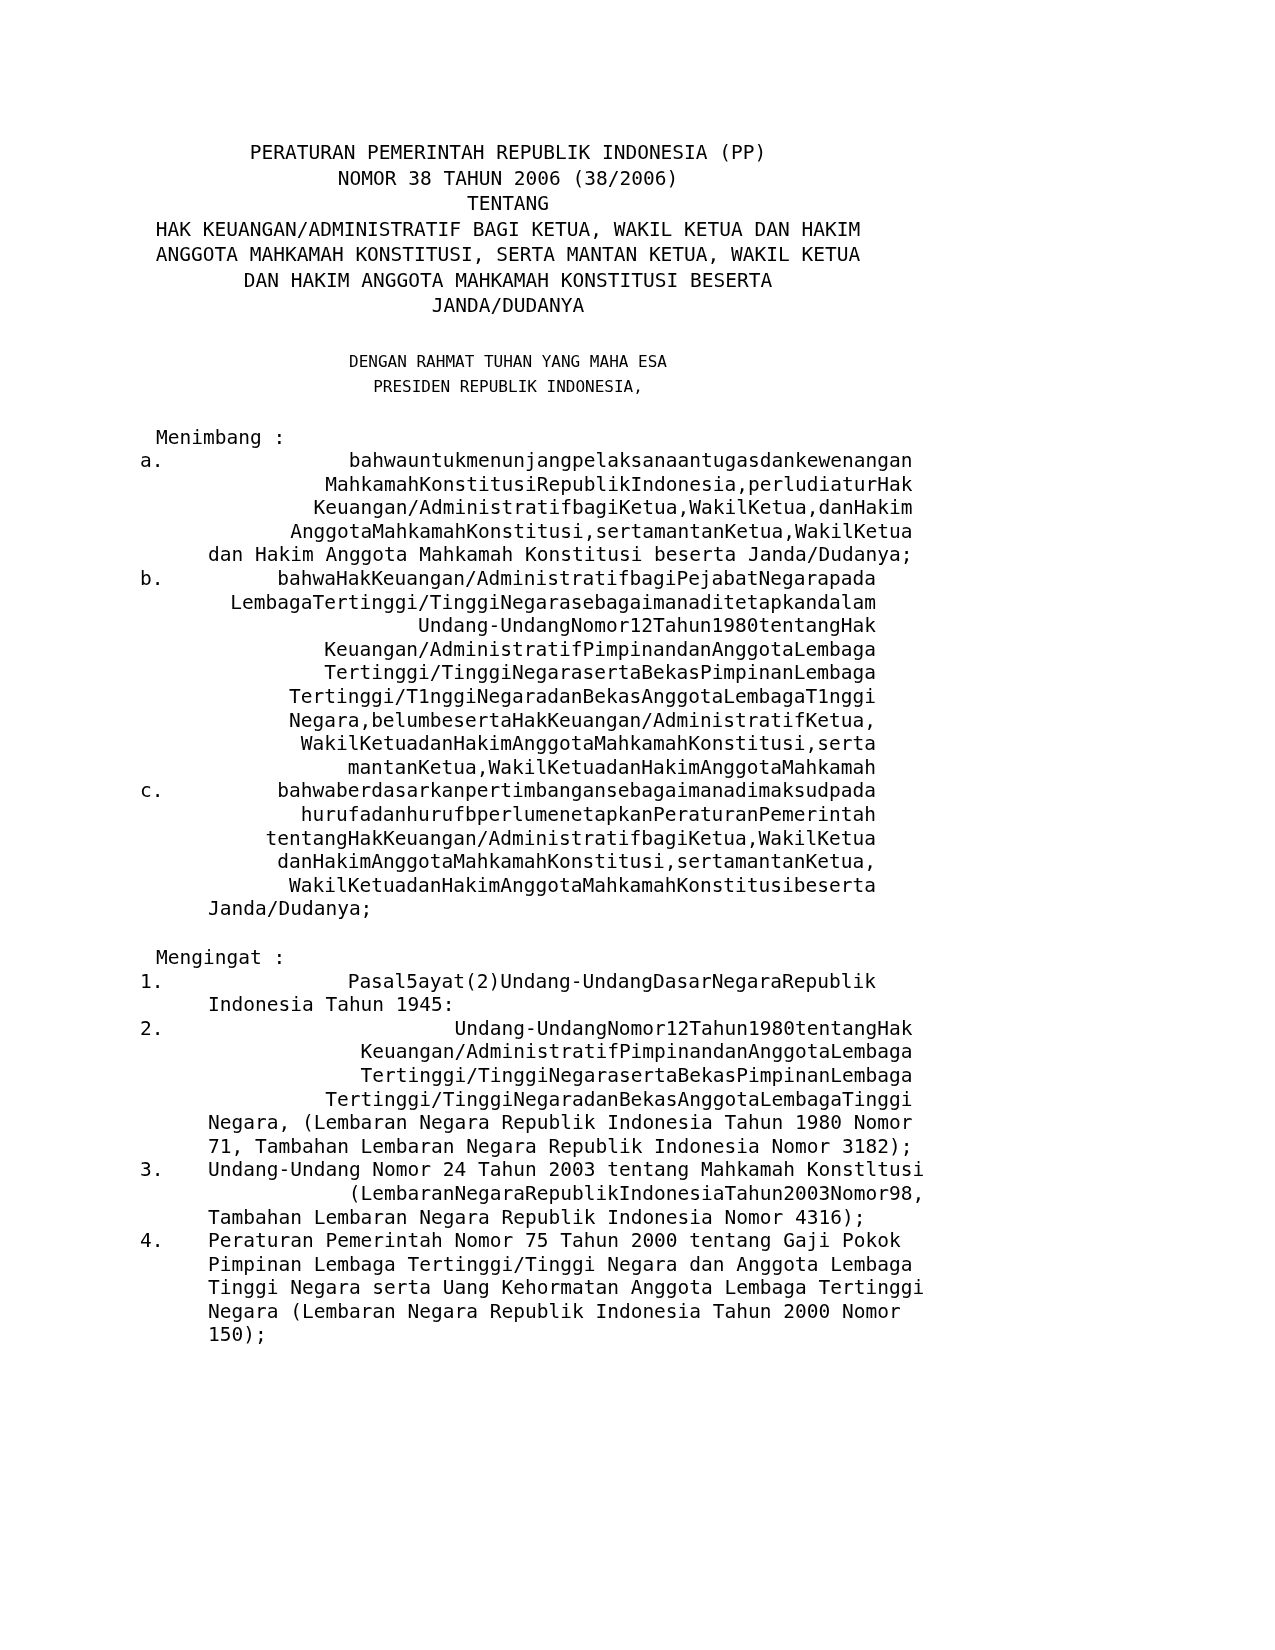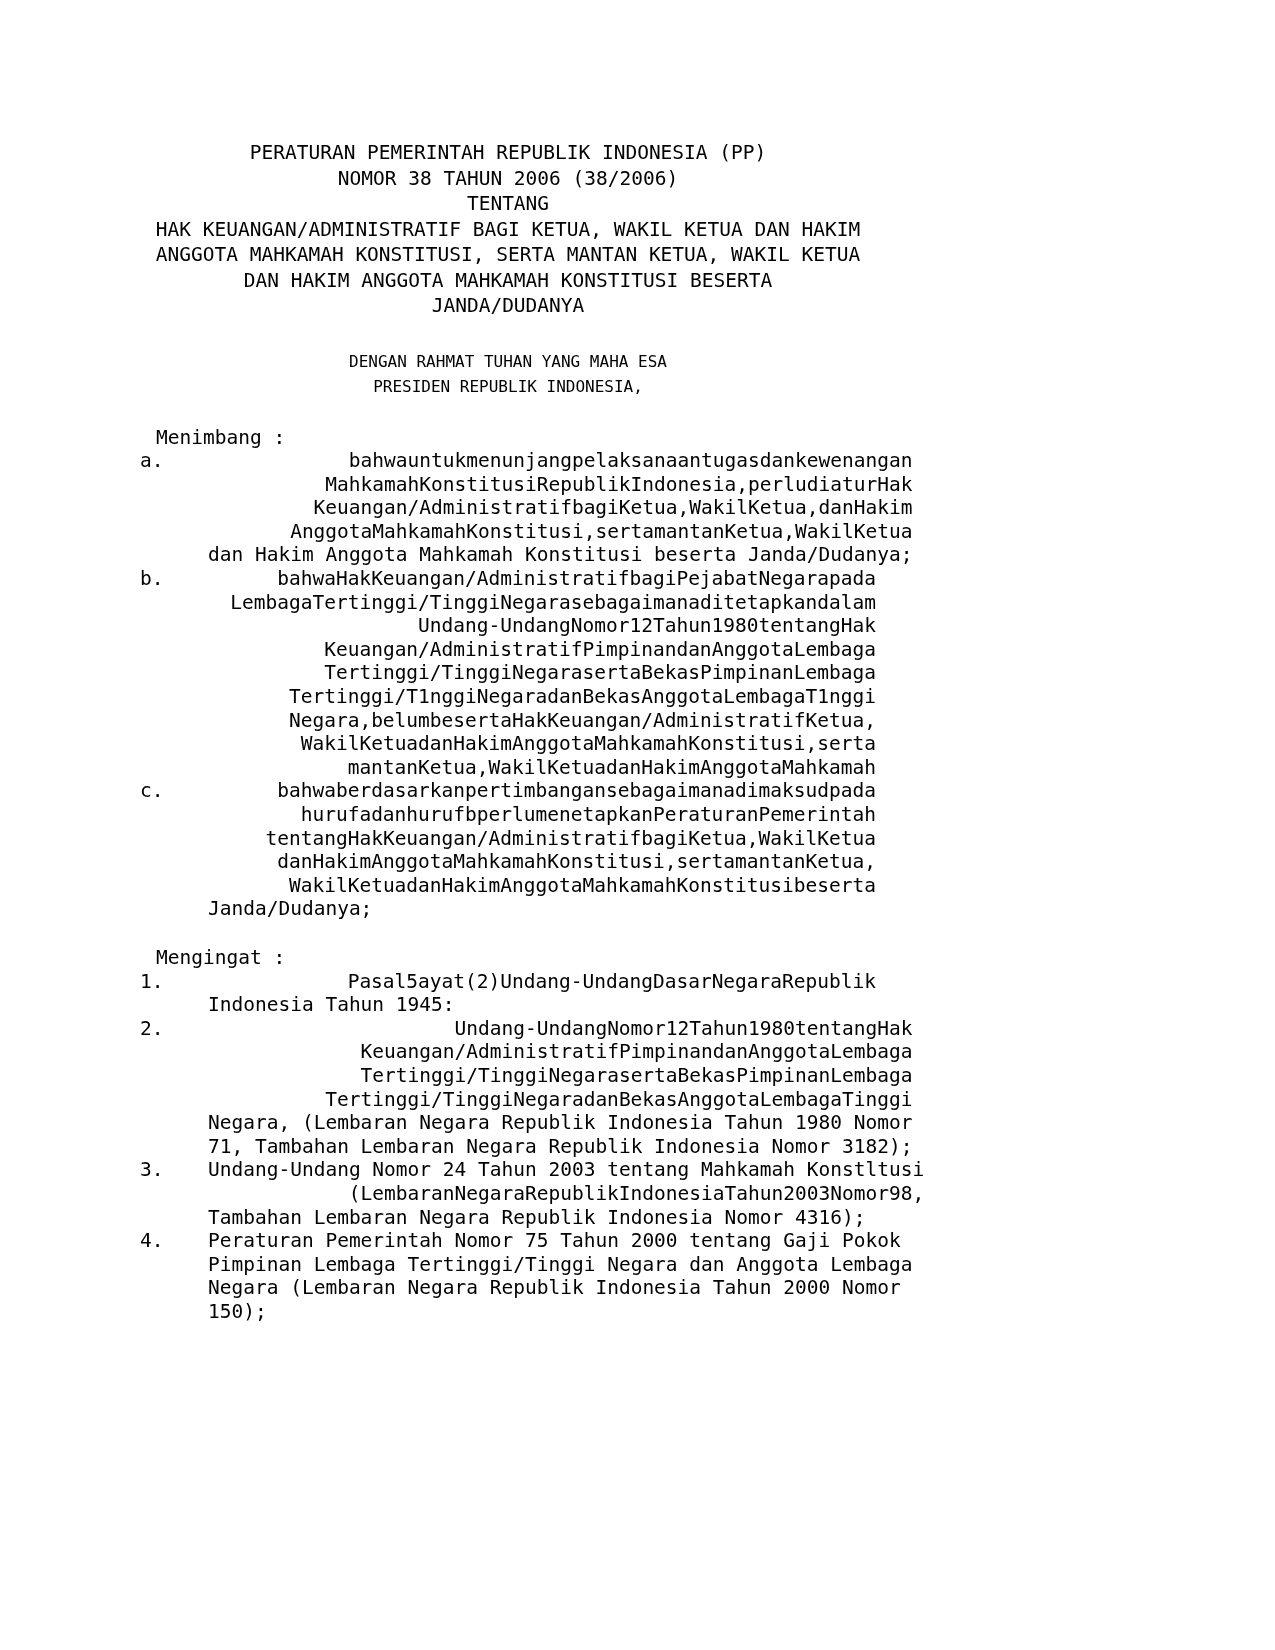--- a/index.html
+++ b/index.html
@@ -157,20 +157,21 @@
             <div class="jline">Undang-Undang Nomor 24 Tahun 2003 tentang Mahkamah Konstltusi</div>
             <div class="jline just"><span>(Lembaran</span><span>Negara</span><span>Republik</span><span>Indonesia</span><span>Tahun</span><span>2003</span><span>Nomor</span><span>98,</span></div>
             <div class="jline">Tambahan Lembaran Negara Republik Indonesia Nomor 4316);</div>
           </div>
         </div>
         <div class="item">
           <div class="item-marker">4.</div>
           <div class="item-body">
             <div class="jline">Peraturan Pemerintah Nomor 75 Tahun 2000 tentang Gaji Pokok</div>
             <div class="jline">Pimpinan Lembaga Tertinggi/Tinggi Negara dan Anggota Lembaga</div>
+            <div class="jline">Tinggi Negara serta Uang Kehormatan Anggota Lembaga Tertinggi</div>
             <div class="jline">Negara (Lembaran Negara Republik Indonesia Tahun 2000 Nomor</div>
             <div class="jline">150);</div>
           </div>
         </div>
       </div>
   </div>
 
 </div>
 
 </body></html>

